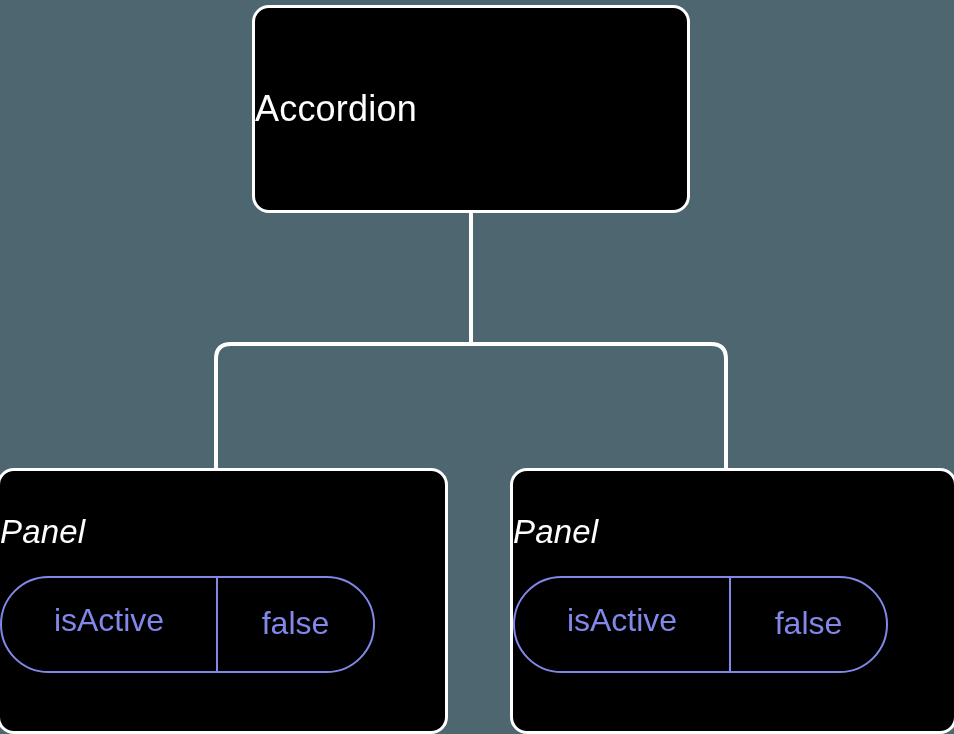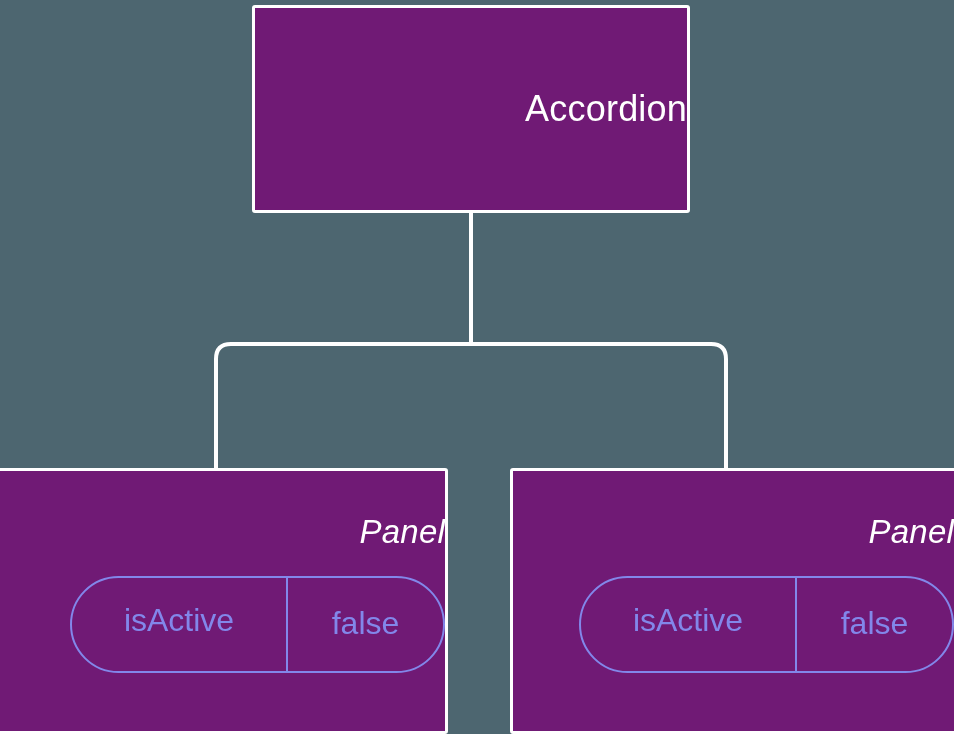--- a/index.html
+++ b/index.html
@@ -24,26 +24,26 @@
   #edge-layer {
     position: absolute;
     inset: 0;
     pointer-events: none;
   }
 
   
   .node {
     position: absolute;
     box-sizing: border-box;
-    background: #701a75;
+    background: #000000;
     border: 3px solid #ffffff;
-    border-radius: 3px;
+    border-radius: 17px;
     display: flex;
     flex-direction: column;
-    align-items: flex-end;
+    align-items: flex-start;
   }
   .node-root {
     left: 252px;
     top: 5px;
     width: 438px;
     height: 208px;
     justify-content: center;
   }
   .node-panel-left {
     left: -3px;

